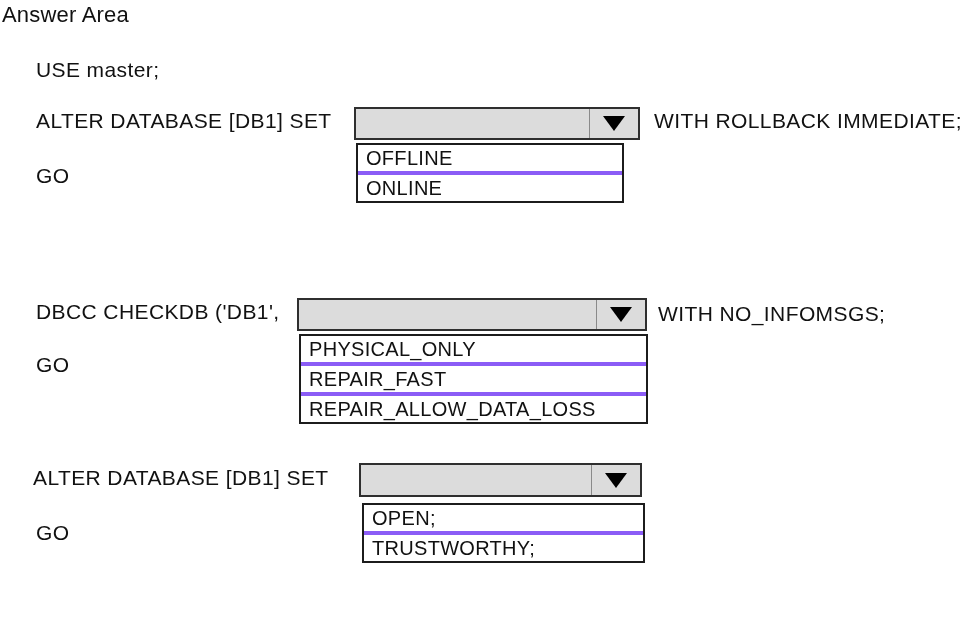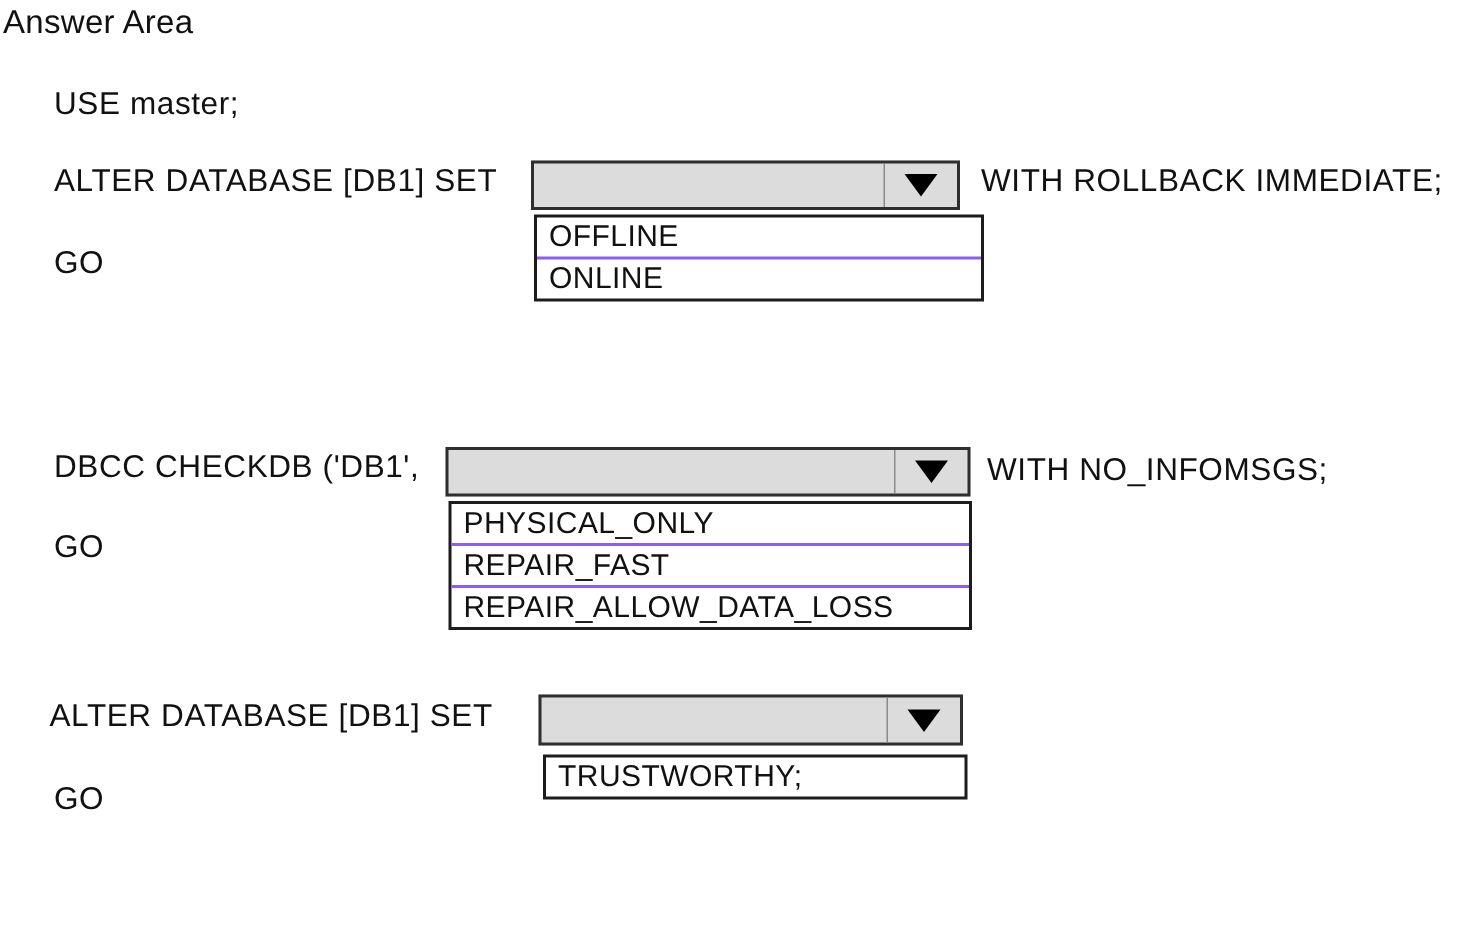--- a/index.html
+++ b/index.html
@@ -25,21 +25,21 @@
     border-left:11px solid transparent; border-right:11px solid transparent;
     border-top:15px solid #000000;
   }
   .listbox {
     position:absolute; box-sizing:border-box;
     background:#ffffff; border:2px solid #1c1c1c;
   }
   .opt {
     height:26px; line-height:26px; padding-left:8px;
     font-size:20px; letter-spacing:0.3px; white-space:nowrap;
-    border-top:2px solid #8b5cf6;
+    border-top:4px solid #8b5cf6;
   }
   .opt:first-child { border-top:none; }
 </style>
 </head>
 <body>
 
 <div class="abs title" style="left:2px; top:2px;">Answer Area</div>
 
 <div class="abs sql" style="left:36px; top:58px;">USE master;</div>
 
@@ -49,21 +49,21 @@
   <div class="combo-field"></div>
   <div class="combo-arrow">
     <div class="tri"></div>
   </div>
 </div>
 
 <div class="abs sql" style="left:654px; top:109px;">WITH ROLLBACK IMMEDIATE;</div>
 
 <div class="abs sql" style="left:36px; top:164px;">GO</div>
 
-<div class="listbox" style="left:356px; top:143px; width:300px;">
+<div class="listbox" style="left:356px; top:143px; width:268px;">
   <div class="opt">OFFLINE</div>
   <div class="opt">ONLINE</div>
 </div>
 
 <div class="abs sql" style="left:36px; top:300px;">DBCC CHECKDB ('DB1',</div>
 
 <div class="combo" style="left:297px; top:298px; width:350px; height:33px;">
   <div class="combo-field"></div>
   <div class="combo-arrow">
     <div class="tri"></div>
@@ -85,14 +85,15 @@
 <div class="combo" style="left:359px; top:463px; width:283px; height:34px;">
   <div class="combo-field"></div>
   <div class="combo-arrow">
     <div class="tri"></div>
   </div>
 </div>
 
 <div class="abs sql" style="left:36px; top:521px;">GO</div>
 
 <div class="listbox" style="left:362px; top:503px; width:283px;">
+  <div class="opt">OPEN;</div>
   <div class="opt">TRUSTWORTHY;</div>
 </div>
 
 </body></html>

